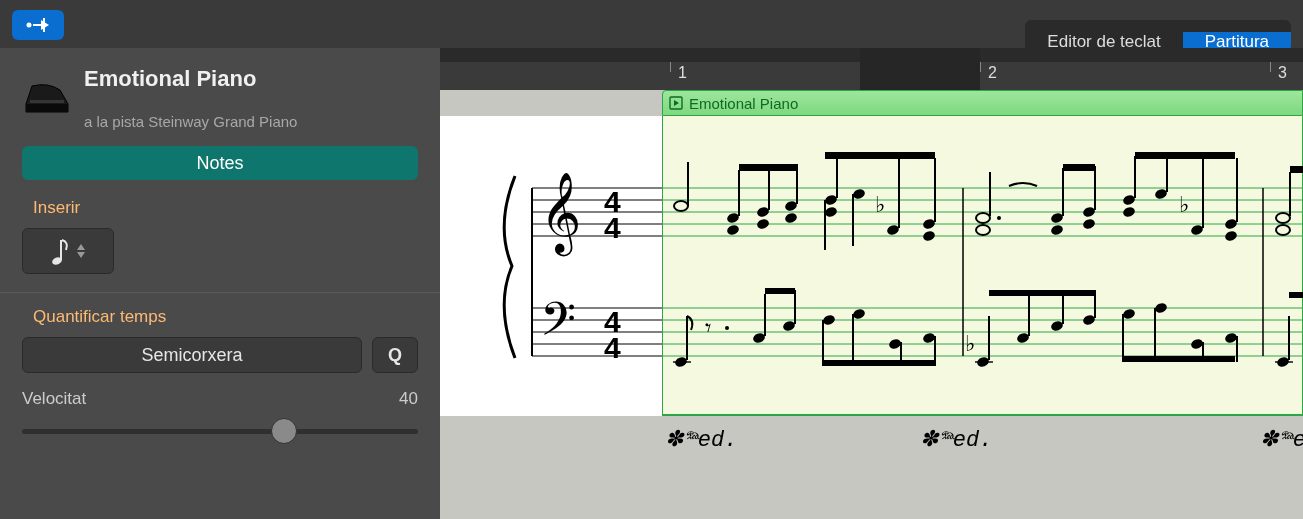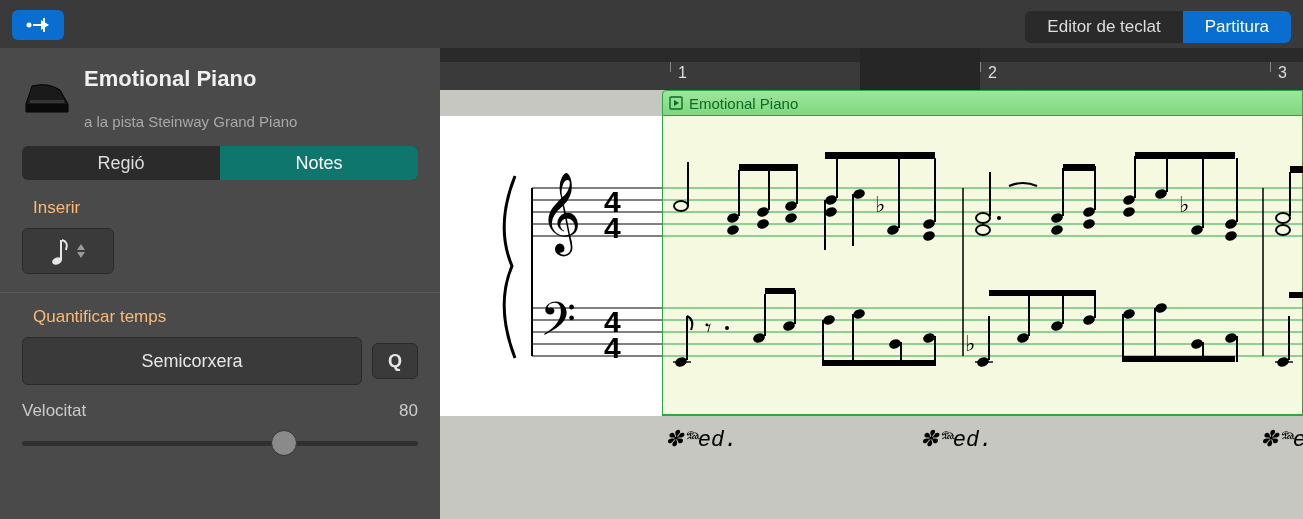--- a/index.html
+++ b/index.html
@@ -2,21 +2,21 @@
 <html><head>
 <meta charset="utf-8">
 <style>
   * { box-sizing: border-box; margin: 0; padding: 0; font-family: -apple-system, "Helvetica Neue", Arial, sans-serif; }
   body { width: 1303px; height: 519px; background: #4a4a4a; overflow: hidden; position: relative; }
 
   
   .topbar { position: absolute; top: 0; left: 0; right: 0; height: 48px; background: #3a3a3a; }
   .filter-btn { position: absolute; top: 10px; left: 12px; width: 52px; height: 30px; background: #0a6ed1; border-radius: 6px; display: flex; align-items: center; justify-content: center; }
   .filter-svg { width: 30px; height: 18px; }
-  .view-toggle { position: absolute; top: 11px; right: 12px; display: flex; background: #2a2a2a; border-radius: 6px; overflow: hidden; height: 32px; }
+  .view-toggle { position: absolute; top: 20px; right: 12px; display: flex; background: #2a2a2a; border-radius: 6px; overflow: hidden; height: 32px; align-items: flex-end; }
   .view-toggle div { padding: 0 22px; display: flex; align-items: center; font-size: 17px; font-weight: 500; color: #ddd; cursor: pointer; }
   .view-toggle .active { background: #0a6ed1; color: #ffffff; }
 
   
   .sidebar { position: absolute; top: 48px; left: 0; width: 440px; bottom: 0; background: #4a4a4a; color: #ccc; padding: 18px 22px 0 22px; }
   .track-row { display: flex; align-items: center; gap: 12px; margin-bottom: 16px; }
   .piano-icon { width: 50px; height: 40px; display:flex; align-items:center; justify-content:center; }
   .track-title { font-size: 22px; font-weight: 600; color: #f0f0f0; }
   .track-sub { font-size: 15px; color: #a8a8a8; margin-top: 21px; }
 
@@ -25,21 +25,21 @@
   .seg .seg-active { background: #0f766e; color: #fff; font-weight: 400; }
 
   .section-label { font-size: 17px; color: #fdba74; margin-bottom: 10px; margin-left: 11px; }
   .insert-box { width: 92px; height: 46px; background: #3a3a3a; border: 1px solid #2a2a2a; border-radius: 6px; display: flex; align-items: center; justify-content: center; gap: 6px; margin-bottom: 18px; }
   .spin { display:flex; flex-direction:column; gap:2px; }
   .spin svg { width:8px; height:6px; }
 
   .divider { height:1px; background:#5a5a5a; margin: 0 -22px 14px -22px; }
 
   .quant-row { display: flex; gap: 10px; align-items: center; }
-  .select { flex:1; height:48px; background:#3a3a3a; border:1px solid #2a2a2a; border-radius:6px; display:flex; align-items:center; justify-content:center; color:#e6e6e6; font-size:18px; position:relative; }
+  .select { flex:1; height:36px; background:#3a3a3a; border:1px solid #2a2a2a; border-radius:6px; display:flex; align-items:center; justify-content:center; color:#e6e6e6; font-size:18px; position:relative; }
   .select .caret { position:absolute; right:10px; display:flex; flex-direction:column; gap:2px; }
   .qbtn { width:46px; height:36px; background:#3a3a3a; border:1px solid #2a2a2a; border-radius:6px; display:flex; align-items:center; justify-content:center; color:#e6e6e6; font-size:18px; font-weight:600; }
 
   .vel-row { display:flex; justify-content:space-between; align-items:center; margin-top:16px; font-size:17px; color:#ccc; }
   .slider { position:relative; height:24px; margin-top:10px; }
   .slider .track { position:absolute; top:10px; left:0; right:0; height:5px; background:#2f2f2f; border-radius:3px; }
   .slider .thumb { position:absolute; top:-1px; width:26px; height:26px; background:#8a8a8a; border-radius:50%; border:1px solid #333; }
 
   
   .score-wrap { position:absolute; top:48px; left:440px; right:0; bottom:0; background:#c7c7c2; overflow:hidden; }
@@ -86,21 +86,20 @@
         <rect x="8" y="20" width="34" height="3" fill="#353535"></rect>
       </svg>
     </div>
     <div>
       <div class="track-title">Emotional Piano</div>
       <div class="track-sub">a la pista Steinway Grand Piano</div>
     </div>
   </div>
 
   <div class="seg">
-    <div>Regió</div>
     <div class="seg-active">Notes</div>
   </div>
 
   <div class="section-label">Inserir</div>
   <div class="insert-box">
     <svg width="20" height="30" viewBox="0 0 20 30">
       <ellipse cx="6" cy="25" rx="5" ry="3.5" fill="#e6e6e6" transform="rotate(-20 6 25)"></ellipse>
       <rect x="9" y="4" width="2" height="20" fill="#e6e6e6"></rect>
       <path d="M11 4 Q18 6 15 14" stroke="#e6e6e6" stroke-width="2" fill="none"></path>
     </svg>
@@ -127,21 +126,21 @@
         <svg viewBox="0 0 8 6">
             <path d="M0 0 L4 6 L8 0 Z" fill="#999"></path>
           </svg>
       </div>
     </div>
     <div class="qbtn">Q</div>
   </div>
 
   <div class="vel-row">
     <span>Velocitat</span>
-    <span>80</span>
+    <span>40</span>
   </div>
   <div class="slider">
     <div class="track"></div>
     <div class="thumb" style="left:63%"></div>
   </div>
 </div>
 
 <div class="score-wrap">
 
   <div class="ruler">

